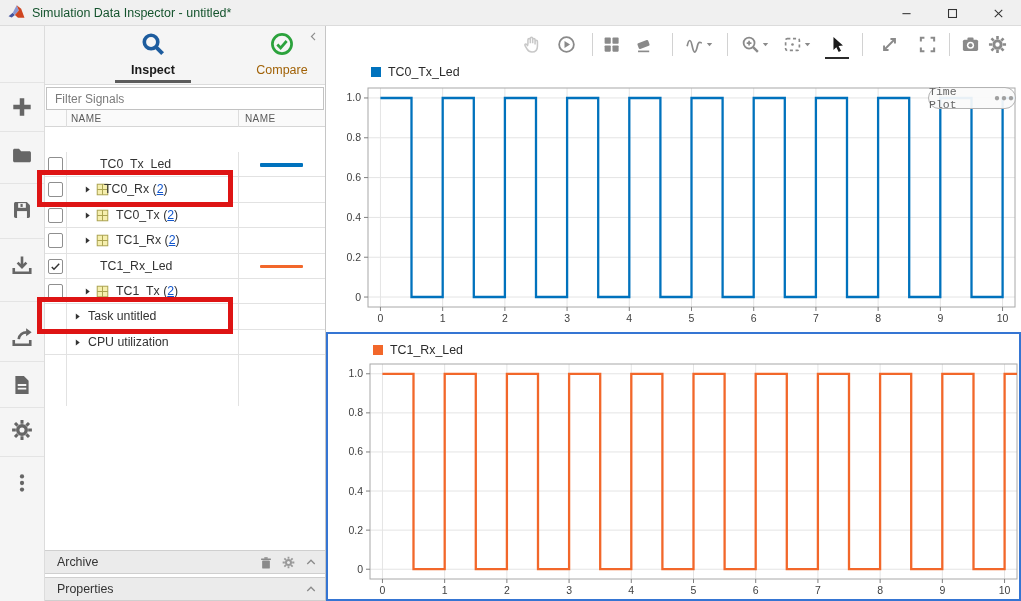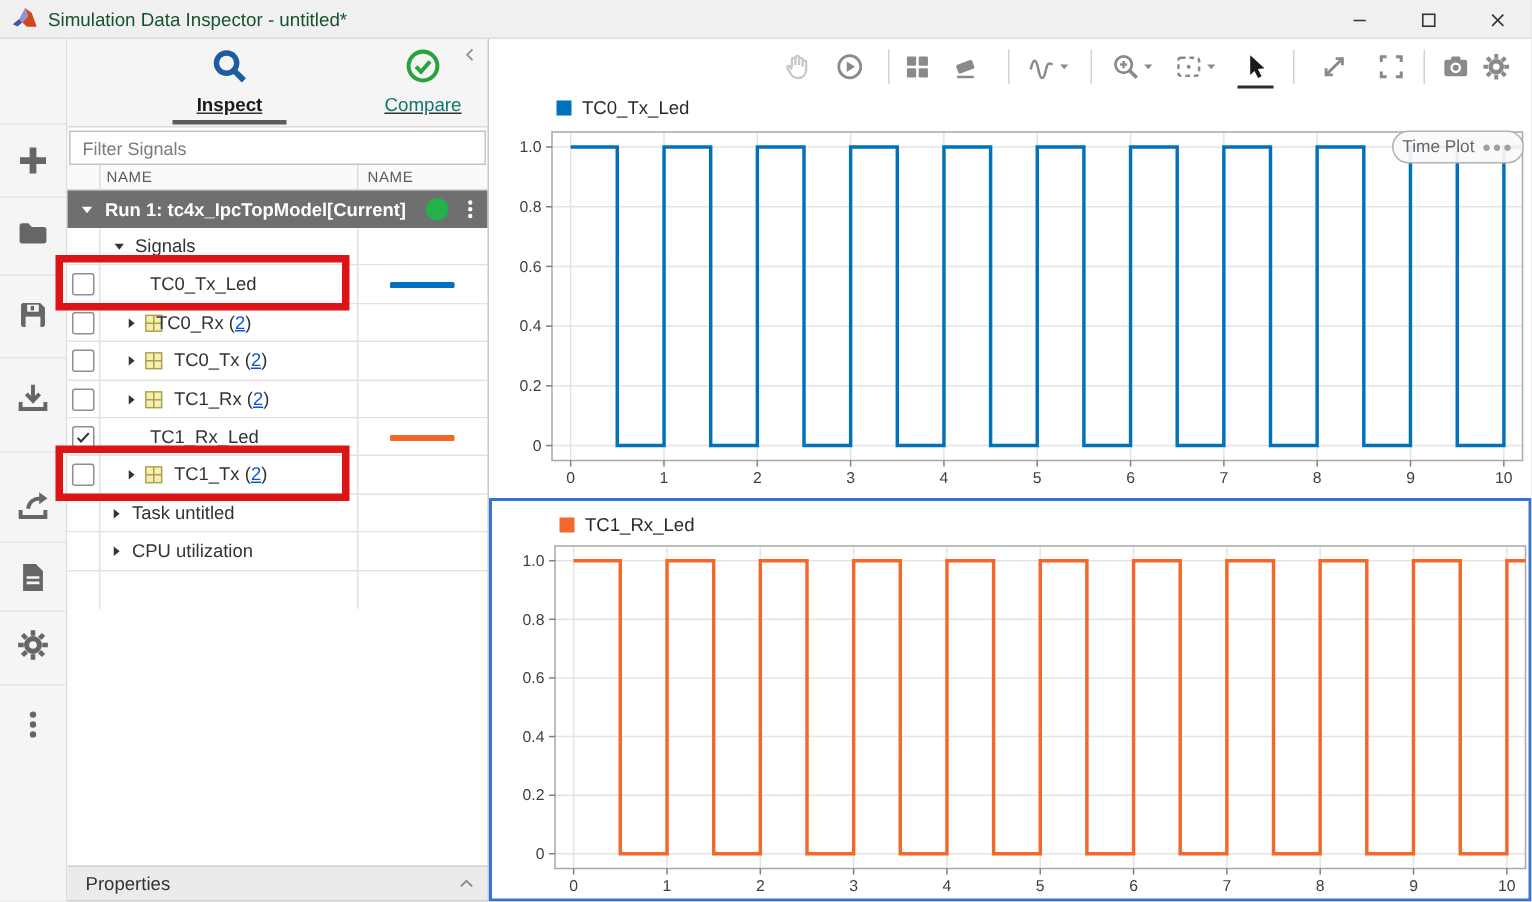--- a/index.html
+++ b/index.html
@@ -17,23 +17,23 @@
   .win-btn { width:46px; height:26px; display:flex; align-items:center; justify-content:center; color:#333; background:transparent; border:none; }
 
   
   .left-toolbar { position:absolute; left:0; top:26px; width:45px; height:575px; background:#f5f5f5; border-right:1px solid #dcdcdc; }
   .lt-sep { position:absolute; left:0; width:44px; height:1px; background:#e4e4e4; }
   .lt-btn { position:absolute; left:0; width:44px; height:44px; display:flex; align-items:center; justify-content:center; color:#666; background:transparent; border:none; }
 
   
   .sidebar { position:absolute; left:45px; top:26px; width:280px; height:575px; background:#fff; }
   .tabstrip { position:absolute; left:0; top:0; width:280px; height:59px; background:#f5f5f5; border-bottom:1px solid #dcdcdc; }
-  .tab { position:absolute; top:4px; width:110px; height:55px; text-align:center;text-decoration:underline; }
+  .tab { position:absolute; top:4px; width:110px; height:55px; text-align:center; }
   .tab .ic { margin-top:2px; }
-  .tab .tlabel { display:block; margin-top:4px; font-size:12.5px; color:#0f766e; }
+  .tab .tlabel { display:block; margin-top:4px; font-size:12.5px; color:#a16207; }
   .tab.active .tlabel { color:#1a1a1a; font-weight:bold; }
   .tab-underline { position:absolute; top:54px; height:3px; background:#5c5c5c; }
   .collapse-btn { position:absolute; right:6px; top:4px; color:#8d8d8d; background:none; border:none; }
 
   .filter-wrap { position:absolute; left:1px; top:61px; width:278px; height:23px; }
   .filter-wrap input { width:100%; height:100%; border:1px solid #c2c2c2; padding:0 8px; font-size:12px; font-family:"Liberation Sans",sans-serif; color:#333; background:#fff; }
   .filter-wrap input::placeholder { color:#7b7b7b; }
 
   .thead { position:absolute; left:0; top:84px; width:280px; height:17px; background:#fafafa; border-bottom:1px solid #d6d6d6; font-size:10px; color:#5a5a5a; letter-spacing:.4px; }
   .thead .col-name { position:absolute; left:26px; top:3px; }
@@ -69,21 +69,21 @@
   .pt-caret { position:absolute; top:14px; width:9px; height:9px; color:#8a8a8a; }
   .pt-sep { position:absolute; top:7px; width:1px; height:23px; background:#d2d2d2; }
   .pt-underline { position:absolute; top:31px; height:2px; background:#2b2b2b; }
 
   
   .plot { position:absolute; background:#fff; }
   .plot.selected { border:2px solid #3575d3; }
   .plot-legend { position:absolute; display:flex; align-items:center; gap:7px; z-index:5; }
   .plot-legend .sw { width:10px; height:10px; }
   .plot-legend .plabel { font-size:12.4px; color:#2b2b2b; }
-  .badge { position:absolute; width:88px; height:22px; border:1px solid #b3b3b3; border-radius:11px; background:rgba(250,250,250,.93); z-index:6; display:flex; align-items:center; justify-content:center; gap:5px; }
+  .badge { position:absolute; width:88px; height:22px; border:1px solid #b3b3b3; border-radius:11px; background:rgba(250,250,250,.93); z-index:6; display:flex; align-items:center; justify-content:center; gap:5px;font-family:Liberation Mono, monospace; }
   .badge .btext { font-size:11.5px; color:#666; }
   .badge .bdots { font-size:10px; color:#a0a0a0; letter-spacing:1px; }
 
   .annotation { position:absolute; border-style:solid; z-index:40; pointer-events:none; }
 </style>
 </head>
 <body>
 
 <div id="app">
 
@@ -214,46 +214,22 @@
       <input type="text" placeholder="Filter Signals" style="">
     </div>
 
     <div class="thead">
       <span class="vline" style="left:21px"></span>
       <span class="vline" style="left:193px"></span>
       <span class="col-name">NAME</span>
       <span class="col-line">NAME</span>
     </div>
 
-    <div class="runrow">
-      <span class="ic">
-          <svg viewBox="0 0 16 16" width="10" height="10">
-            <polygon points="2.5,4.5 13.5,4.5 8,11.5" fill="currentColor"></polygon>
-          </svg>
-        </span>
-      <span class="rlabel">Run 1: tc4x_IpcTopModel[Current]</span>
-      <span class="run-dot" style="background: rgb(34, 177, 76);"></span>
-      <button class="run-menu"><span class="ic">
-            <svg viewBox="0 0 16 16" width="15" height="15">
-              <circle cx="8" cy="3.2" r="1.55" fill="currentColor"></circle>
-              <circle cx="8" cy="8" r="1.55" fill="currentColor"></circle>
-              <circle cx="8" cy="12.8" r="1.55" fill="currentColor"></circle>
-            </svg>
-          </span></button>
-    </div>
 
     <div class="rows">
-        <div class="trow">
-          <span class="ic abs" style="left:30px;top:8px;color:#333">
-            <svg viewBox="0 0 16 16" width="9" height="9">
-              <polygon points="2.5,4.5 13.5,4.5 8,11.5" fill="currentColor"></polygon>
-            </svg>
-          </span>
-          <span class="lbl" style="left:45px">Signals</span>
-        </div>
         <div class="trow">
           <span class="cbx"></span>
           <span class="lbl" style="left:55px">TC0_Tx_Led</span>
           <span class="swatch" style="background:#0072BD"></span>
         </div>
         <div class="trow">
           <span class="cbx"></span>
           <span class="ic abs" style="left:38px;top:8px;color:#333">
             <svg viewBox="0 0 16 16" width="9" height="9">
               <polygon points="5,2.5 12,8 5,13.5" fill="currentColor"></polygon>
@@ -334,20 +310,41 @@
             <svg viewBox="0 0 16 16" width="9" height="9">
               <polygon points="5,2.5 12,8 5,13.5" fill="currentColor"></polygon>
             </svg>
           </span>
           <span class="lbl" style="left:43px">CPU utilization</span>
         </div>
         <div class="colline" style="left: 21px; height: 254px;"></div>
         <div class="colline" style="left: 193px; height: 254px;"></div>
       </div>
 
+    <div class="section" style="top:524px">
+      <span class="slabel">Archive</span>
+      <button class="sec-btn" style="right:52px"><span class="ic" style="color:#8a8a8a">
+            <svg viewBox="0 0 16 16" width="14" height="14">
+              <rect x="3.6" y="5.2" width="8.8" height="9.2" rx="1" fill="currentColor"></rect>
+              <rect x="2.4" y="2.8" width="11.2" height="1.9" rx="0.4" fill="currentColor"></rect>
+              <rect x="6" y="1.4" width="4" height="1.7" rx="0.4" fill="currentColor"></rect>
+            </svg>
+          </span></button>
+      <button class="sec-btn" style="right:30px"><span class="ic" style="color:#9a9a9a">
+            <svg viewBox="0 0 16 16" width="13" height="13">
+              <circle cx="8" cy="8" r="3.1" fill="none" stroke="currentColor" stroke-width="2.5"></circle>
+              <path d="M8 .8v2.7M8 12.5v2.7M.8 8h2.7M12.5 8h2.7M2.9 2.9l1.9 1.9M11.2 11.2l1.9 1.9M13.1 2.9l-1.9 1.9M4.8 11.2l-1.9 1.9" stroke="currentColor" stroke-width="2.2"></path>
+            </svg>
+          </span></button>
+      <button class="sec-btn" style="right:8px"><span class="ic" style="color:#8a8a8a">
+            <svg viewBox="0 0 16 16" width="12" height="12">
+              <path d="M3 10.6L8 5.6l5 5" fill="none" stroke="currentColor" stroke-width="1.7"></path>
+            </svg>
+          </span></button>
+    </div>
     <div class="section" style="top:551px;height:24px">
       <span class="slabel">Properties</span>
       <button class="sec-btn" style="right:8px"><span class="ic" style="color:#8a8a8a">
             <svg viewBox="0 0 16 16" width="12" height="12">
               <path d="M3 10.6L8 5.6l5 5" fill="none" stroke="currentColor" stroke-width="1.7"></path>
             </svg>
           </span></button>
     </div>
   </div>
 

